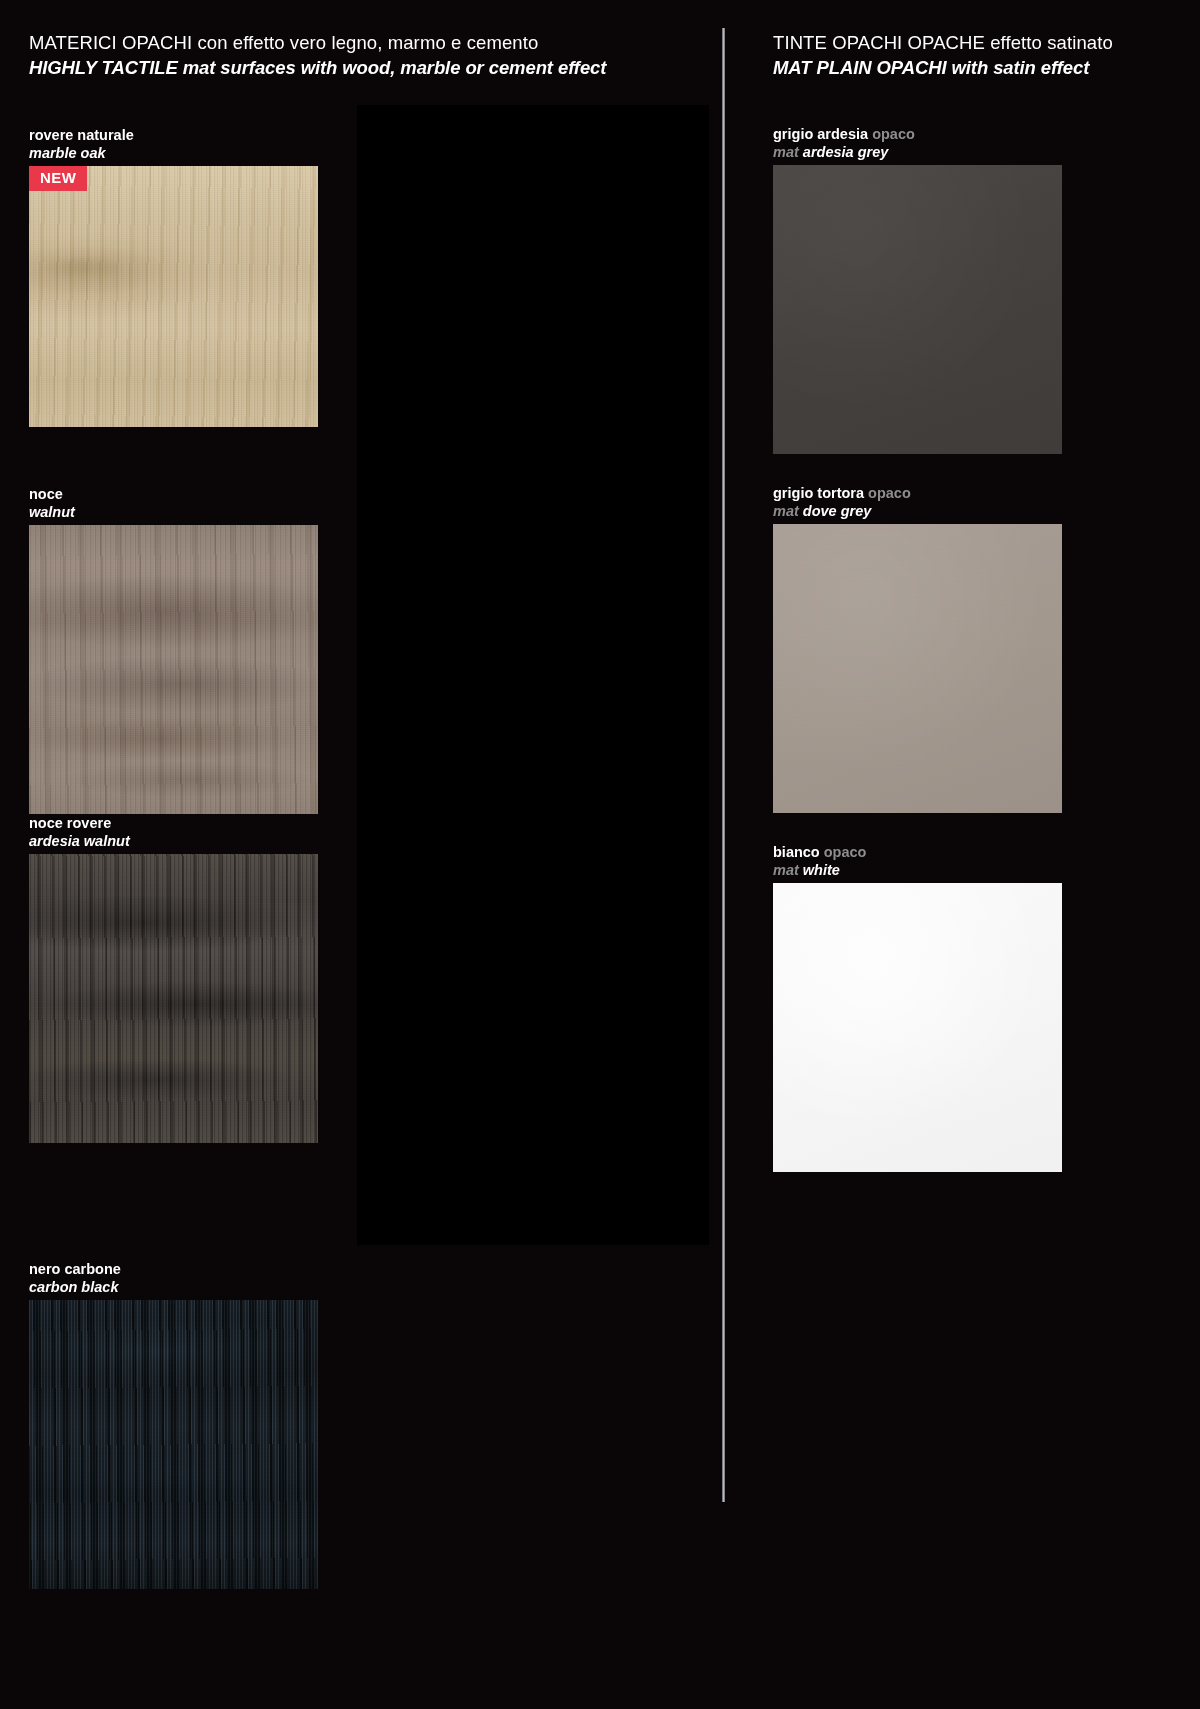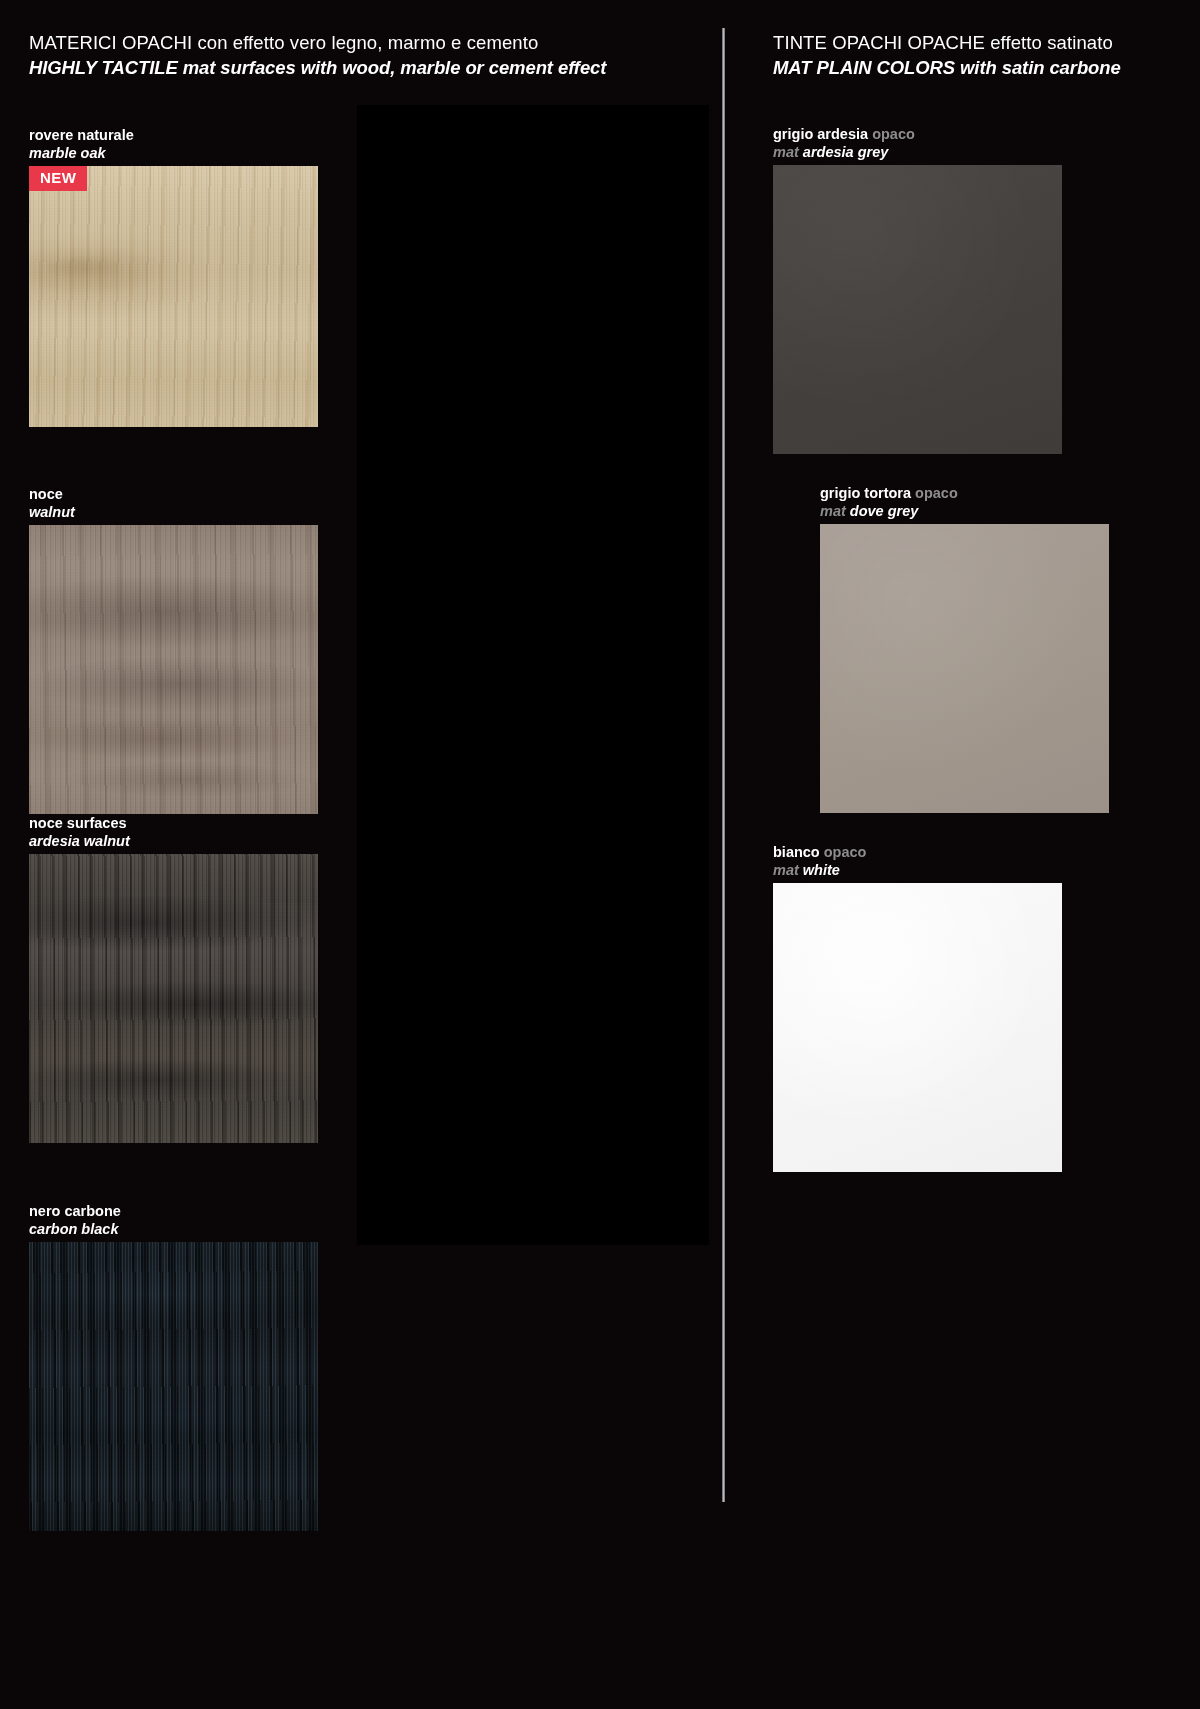--- a/index.html
+++ b/index.html
@@ -147,21 +147,21 @@
   <div class="left-panel"></div>
   <div class="mid-panel"></div>
 
   <div class="hdr hdr-left">
     <div class="l1">MATERICI OPACHI con effetto vero legno, marmo e cemento</div>
     <div class="l2">HIGHLY TACTILE mat surfaces with wood, marble or cement effect</div>
   </div>
 
   <div class="hdr hdr-right">
     <div class="l1">TINTE OPACHI OPACHE effetto satinato</div>
-    <div class="l2">MAT PLAIN COLORS with satin carbone</div>
+    <div class="l2">MAT PLAIN OPACHI with satin effect</div>
   </div>
 
   <div class="divider"></div>
 
   <div class="block" style="left:29px;top:127px;">
     <div class="cap">
       <span class="it">rovere naturale</span>
       <span class="en">marble oak</span>
     </div>
     <div class="sw" style="width:289px;height:261px;">
@@ -177,30 +177,30 @@
       <span class="en">walnut</span>
     </div>
     <div class="sw" style="width:289px;height:289px;">
       <div class="tex walnut"></div>
       <div class="noise"></div>
     </div>
   </div>
 
   <div class="block" style="left:29px;top:815px;">
     <div class="cap">
-      <span class="it">noce surfaces</span>
+      <span class="it">noce rovere</span>
       <span class="en">ardesia walnut</span>
     </div>
     <div class="sw" style="width:289px;height:289px;">
       <div class="tex ardwalnut"></div>
       <div class="noise"></div>
     </div>
   </div>
 
-  <div class="block" style="left:29px;top:1203px;">
+  <div class="block" style="left:29px;top:1261px;">
     <div class="cap">
       <span class="it">nero carbone</span>
       <span class="en">carbon black</span>
     </div>
     <div class="sw" style="width:289px;height:289px;">
       <div class="tex carbon"></div>
       <div class="noise"></div>
     </div>
   </div>
 
@@ -208,21 +208,21 @@
     <div class="cap">
       <span class="it"><span>grigio ardesia</span> <span class="dim">opaco</span></span>
       <span class="en"><span class="dim-i">mat</span> <span>ardesia grey</span></span>
     </div>
     <div class="sw" style="width:289px;height:289px;">
       <div class="tex plain-ardesia"></div>
       <div class="noise" style="opacity:.10"></div>
     </div>
   </div>
 
-  <div class="block" style="left:773px;top:485px;margin-left:47px;">
+  <div class="block" style="left:773px;top:485px;">
     <div class="cap">
       <span class="it"><span>grigio tortora</span> <span class="dim">opaco</span></span>
       <span class="en"><span class="dim-i">mat</span> <span>dove grey</span></span>
     </div>
     <div class="sw" style="width:289px;height:289px;">
       <div class="tex plain-dove"></div>
       <div class="noise" style="opacity:.08"></div>
     </div>
   </div>
 

